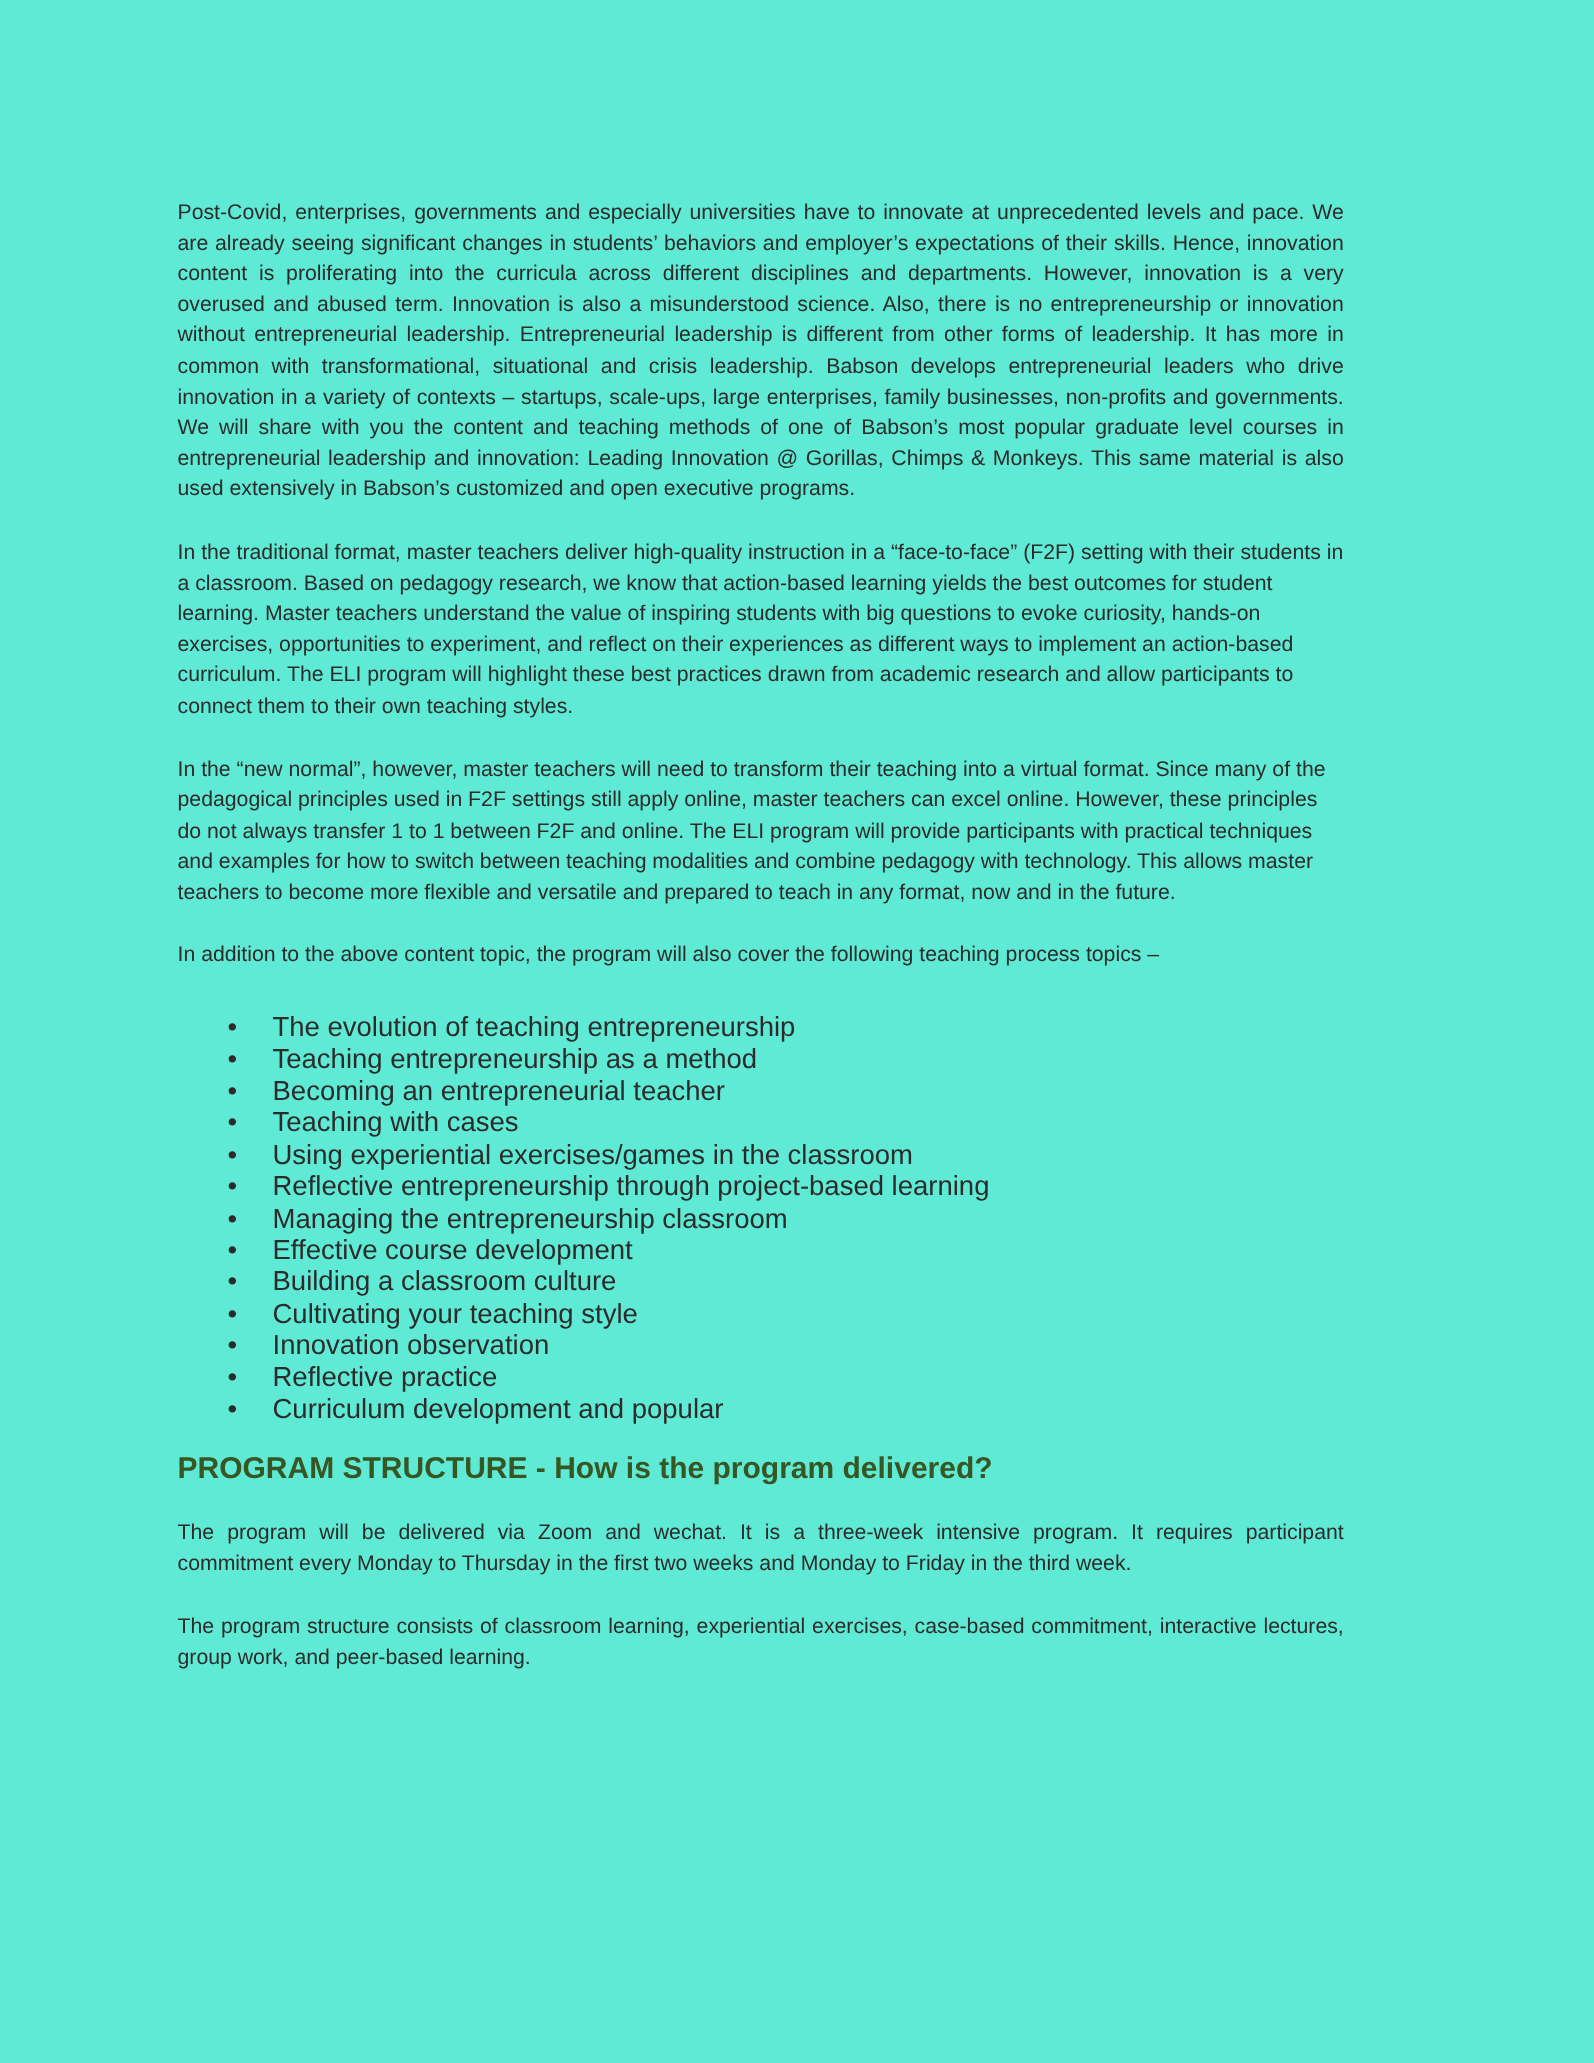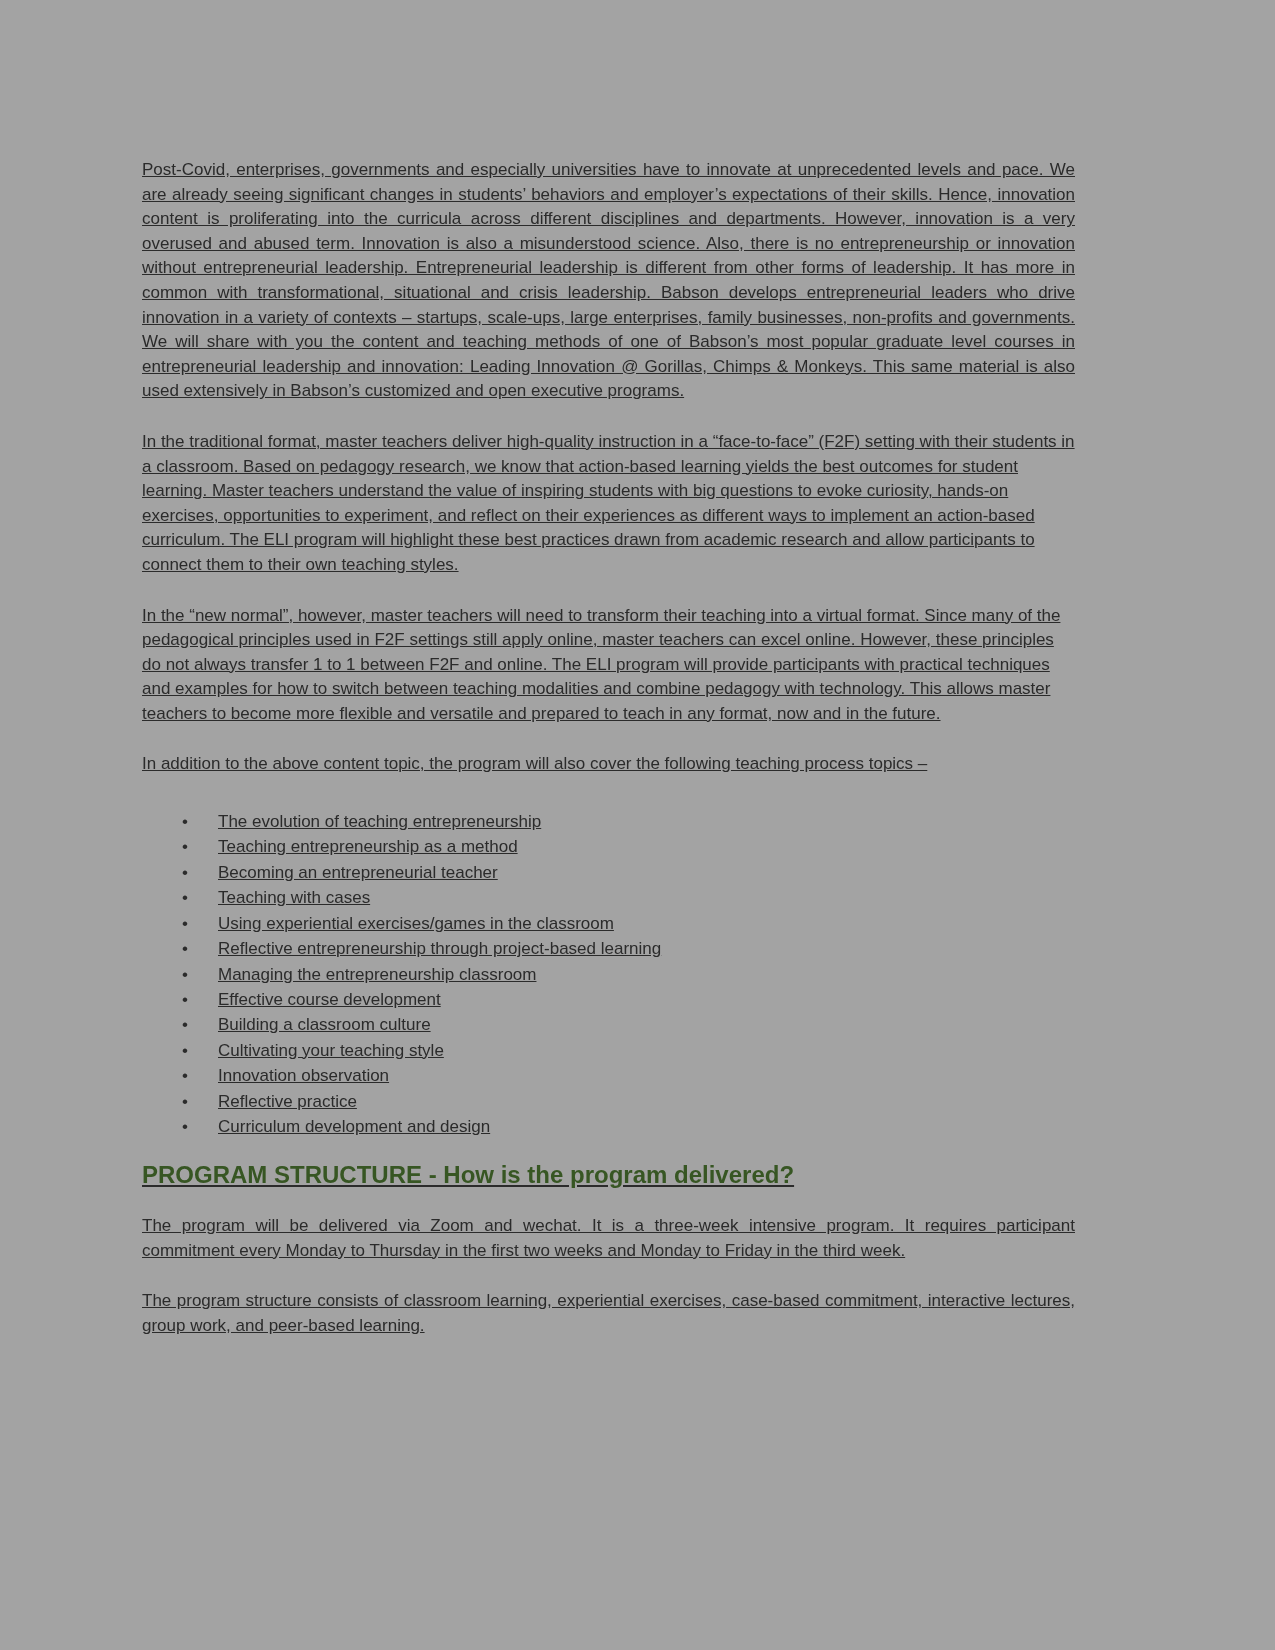--- a/index.html
+++ b/index.html
@@ -12,42 +12,41 @@
     height: 1650px;
     font-family: "Liberation Sans", sans-serif;
     color: #2b2b2b;
     -webkit-font-smoothing: antialiased;
   }
   .page {
     box-sizing: border-box;
     width: 1275px;
     height: 1650px;
     padding: 158px 200px 60px 142px;
-    background: #a3a3a3;
+    background: #5eead4;
     overflow: hidden;
-    text-decoration: underline;
   }
   .page p {
     margin: 0 0 26px 0;
     font-size: 17px;
     line-height: 24.6px;
   }
   .justify {
     text-align: justify;
     text-justify: inter-word;
   }
   ul.topics {
     list-style: none;
     margin: 0 0 24px 0;
     padding: 6px 0 0 0;
   }
   ul.topics li {
     position: relative;
     padding-left: 76px;
-    font-size: 17px;
+    font-size: 22px;
     line-height: 25.4px;
   }
   ul.topics li::before {
     content: "\2022";
     position: absolute;
     left: 40px;
     top: 0;
   }
   h2.section-heading {
     margin: 4px 0 26px 0;
@@ -76,21 +75,21 @@
     <li>Becoming an entrepreneurial teacher</li>
     <li>Teaching with cases</li>
     <li>Using experiential exercises/games in the classroom</li>
     <li>Reflective entrepreneurship through project-based learning</li>
     <li>Managing the entrepreneurship classroom</li>
     <li>Effective course development</li>
     <li>Building a classroom culture</li>
     <li>Cultivating your teaching style</li>
     <li>Innovation observation</li>
     <li>Reflective practice</li>
-    <li>Curriculum development and design</li>
+    <li>Curriculum development and popular</li>
   </ul>
 
   <h2 class="section-heading">PROGRAM STRUCTURE - How is the program delivered?</h2>
 
   <p class="justify">The program will be delivered via Zoom and wechat. It is a three-week intensive program. It requires participant commitment every Monday to Thursday in the first two weeks and Monday to Friday in the third week.</p>
 
   <p class="justify">The program structure consists of classroom learning, experiential exercises, case-based commitment, interactive lectures, group work, and peer-based learning.</p>
 
 </div>
 

